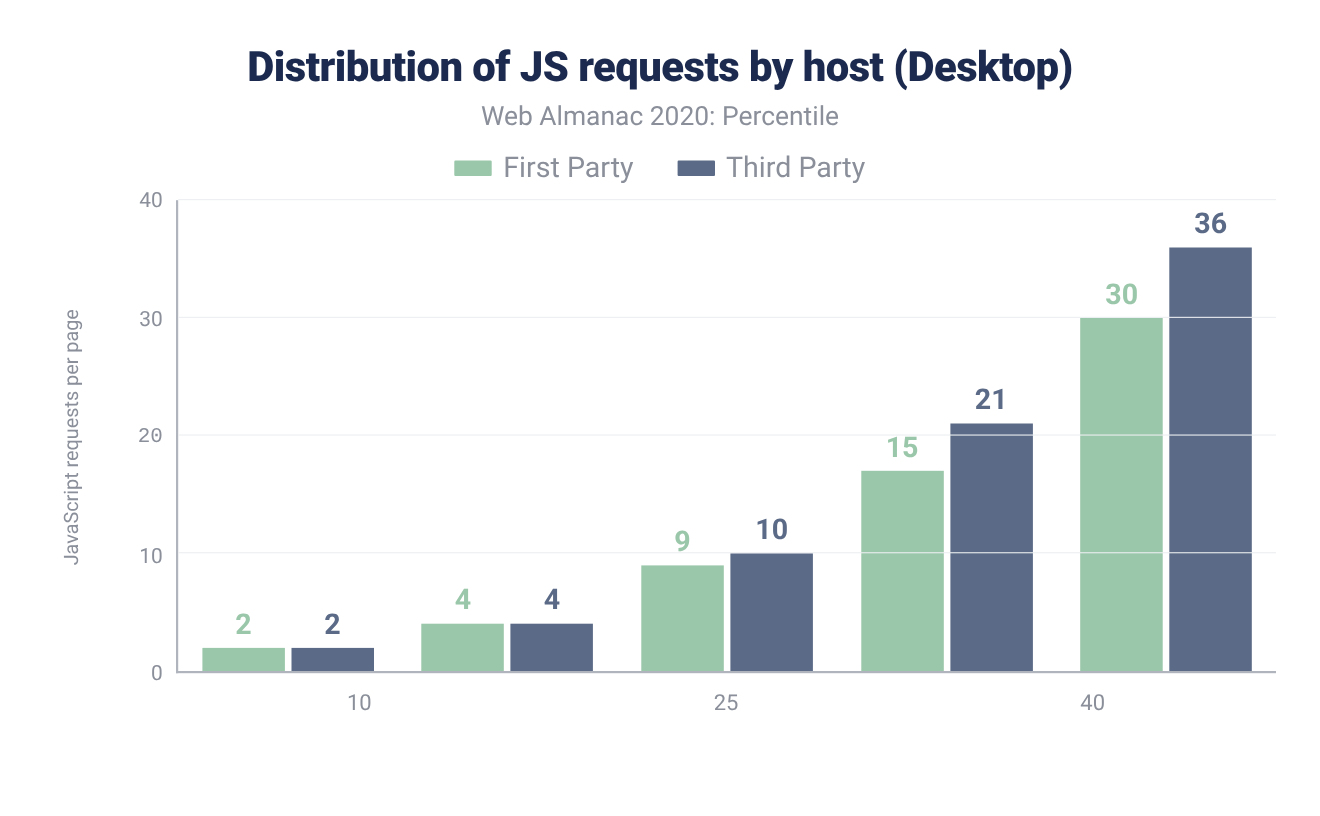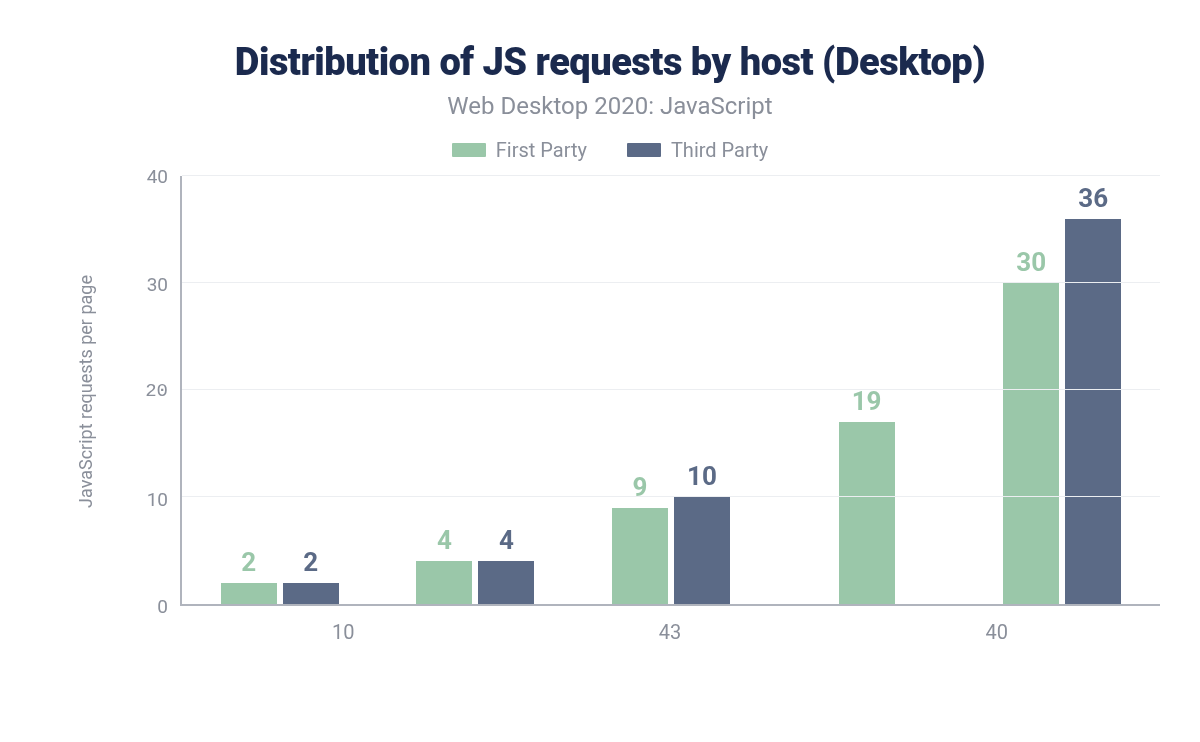--- a/index.html
+++ b/index.html
@@ -7,21 +7,21 @@
     margin: 0;
     padding: 0;
     width: 1200px;
     height: 742px;
     background: #ffffff;
     font-family: -apple-system, BlinkMacSystemFont, "Segoe UI", Roboto, Helvetica, Arial, sans-serif;
   }
   .chart-wrap {
     width: 1200px;
     height: 742px;
-    padding: 30px 40px 30px 60px;
+    padding: 30px 40px 30px 40px;
     position: relative;
   }
   .title {
     font-size: 38px;
     font-weight: 900;
     color: #1b2a4e;
     text-align: center;
     letter-spacing: -0.5px;
     margin-top: 10px;
   }
@@ -30,21 +30,21 @@
     font-weight: 400;
     color: #8a8f9a;
     text-align: center;
     margin-top: 8px;
   }
   .legend {
     display: flex;
     justify-content: center;
     gap: 40px;
     margin-top: 18px;
-    font-size: 20px;
+    font-size: 26px;
     color: #8a8f9a;
   }
   .legend-item {
     display: flex;
     align-items: center;
     gap: 10px;
   }
   .swatch {
     width: 34px;
     height: 14px;
@@ -99,21 +99,21 @@
   }
   .group {
     flex: 1;
     display: flex;
     align-items: flex-end;
     justify-content: center;
     gap: 6px;
     position: relative;
   }
   .bar {
-    width: 56px;
+    width: 75px;
     position: relative;
   }
   .bar-label {
     position: absolute;
     bottom: 100%;
     left: 50%;
     transform: translateX(-50%);
     margin-bottom: 6px;
     font-size: 26px;
     font-weight: 700;
@@ -142,21 +142,21 @@
     margin-top: 28px;
     margin-left: 120px;
   }
 </style>
 </head>
 <body>
 
 <div class="chart-wrap">
 
   <div class="title">Distribution of JS requests by host (Desktop)</div>
-  <div class="subtitle">Web Desktop 2020: JavaScript</div>
+  <div class="subtitle">Web Almanac 2020: Percentile</div>
 
   <div class="legend" id="legend">
       <div class="legend-item">
         <div class="swatch" style="background: rgb(154, 199, 169);"></div>
         <span>First Party</span>
       </div>
       <div class="legend-item">
         <div class="swatch" style="background: rgb(91, 106, 134);"></div>
         <span>Third Party</span>
       </div>
@@ -194,21 +194,24 @@
           <div class="group">
             <div class="bar" style="height: 22.5%; background: rgb(154, 199, 169);">
               <div class="bar-label" style="color: rgb(154, 199, 169);">9</div>
             </div>
             <div class="bar" style="height: 25%; background: rgb(91, 106, 134);">
               <div class="bar-label" style="color: rgb(91, 106, 134);">10</div>
             </div>
           </div>
           <div class="group">
             <div class="bar" style="height: 42.5%; background: rgb(154, 199, 169);">
-              <div class="bar-label" style="color: rgb(154, 199, 169);">19</div>
+              <div class="bar-label" style="color: rgb(154, 199, 169);">15</div>
+            </div>
+            <div class="bar" style="height: 52.5%; background: rgb(91, 106, 134);">
+              <div class="bar-label" style="color: rgb(91, 106, 134);">21</div>
             </div>
           </div>
           <div class="group">
             <div class="bar" style="height: 75%; background: rgb(154, 199, 169);">
               <div class="bar-label" style="color: rgb(154, 199, 169);">30</div>
             </div>
             <div class="bar" style="height: 90%; background: rgb(91, 106, 134);">
               <div class="bar-label" style="color: rgb(91, 106, 134);">36</div>
             </div>
           </div>
@@ -216,19 +219,19 @@
     <div class="gridline" style="bottom: 25%;"></div>
         <div class="gridline" style="bottom: 50%;"></div>
         <div class="gridline" style="bottom: 75%;"></div>
         <div class="gridline" style="bottom: 100%;"></div>
       </div>
   </div>
 
   <div class="xaxis-row">
     <div class="xaxis-inner" id="xaxis-inner">
         <div class="xtick">10</div>
-        <div class="xtick">43</div>
+        <div class="xtick">25</div>
         <div class="xtick">40</div>
       </div>
   </div>
 
 
 </div>
 
 </body></html>

